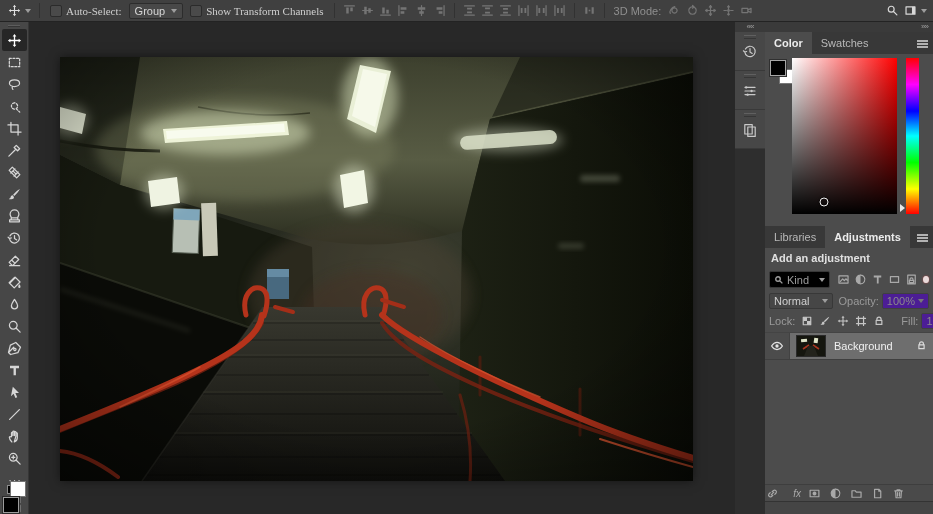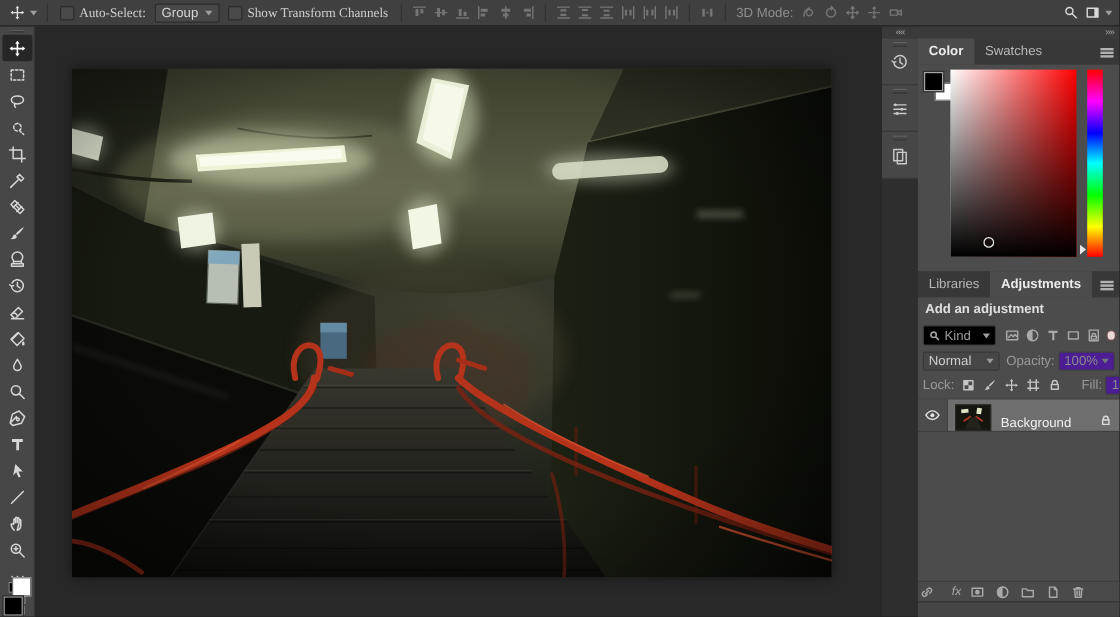--- a/index.html
+++ b/index.html
@@ -83,21 +83,21 @@
   .blendbox .chev-d{margin-left:auto;}
   .vlab{color:#9a9a9a;margin-left:6px;white-space:nowrap;}
   .valbox{display:flex;align-items:center;gap:3px;background:#4c1d95;border:1px solid #404040;border-radius:2px;height:14px;padding:0 4px;color:#8b8b8b;margin-left:3px;}
   .valbox .chev-d{border-top-color:#777;}
   .lockrow .ibtn{width:15px;height:14px;color:#c6c6c6;margin:0 1px;}
   .lockrow .ibtn svg{width:12px;height:12px;}
   .locklab{color:#9a9a9a;margin-right:3px;}
   .layer-row{height:26px;display:flex;align-items:stretch;border-top:1px solid #444;border-bottom:1px solid #3f3f3f;margin-top:3px;}
   .eyecell{width:24px;display:flex;align-items:center;justify-content:center;background:#4c4c4c;border-right:1px solid #424242;color:#e2e2e2;}
   .eyecell svg{width:14px;height:14px;}
-  .layer-main{flex:1;background:#6e6e6e;display:flex;align-items:flex-end;gap:8px;padding:0 6px;}
+  .layer-main{flex:1;background:#6e6e6e;display:flex;align-items:center;gap:8px;padding:0 6px;}
   .thumb{width:28px;height:20px;border:1px solid #2a2a2a;background:#14150f;flex:0 0 auto;}
   .lname{color:#f0f0f0;}
   .llock{margin-left:auto;color:#dadada;}
   .llock svg{width:11px;height:11px;}
   .llock .st{fill:none;stroke:currentColor;stroke-width:1.2;}
   .lbottom{position:absolute;left:0;right:0;bottom:12px;height:17px;border-top:1px solid #3e3e3e;background:#4a4a4a;display:flex;align-items:center;gap:6px;color:#989898;}
   .lbottom .ibtn{width:15px;height:15px;}
   .bstrip{position:absolute;left:0;right:0;bottom:0;height:12px;background:#454545;border-top:1px solid #333;}
   .st, .fl{vector-effect:non-scaling-stroke;}
 </style>

